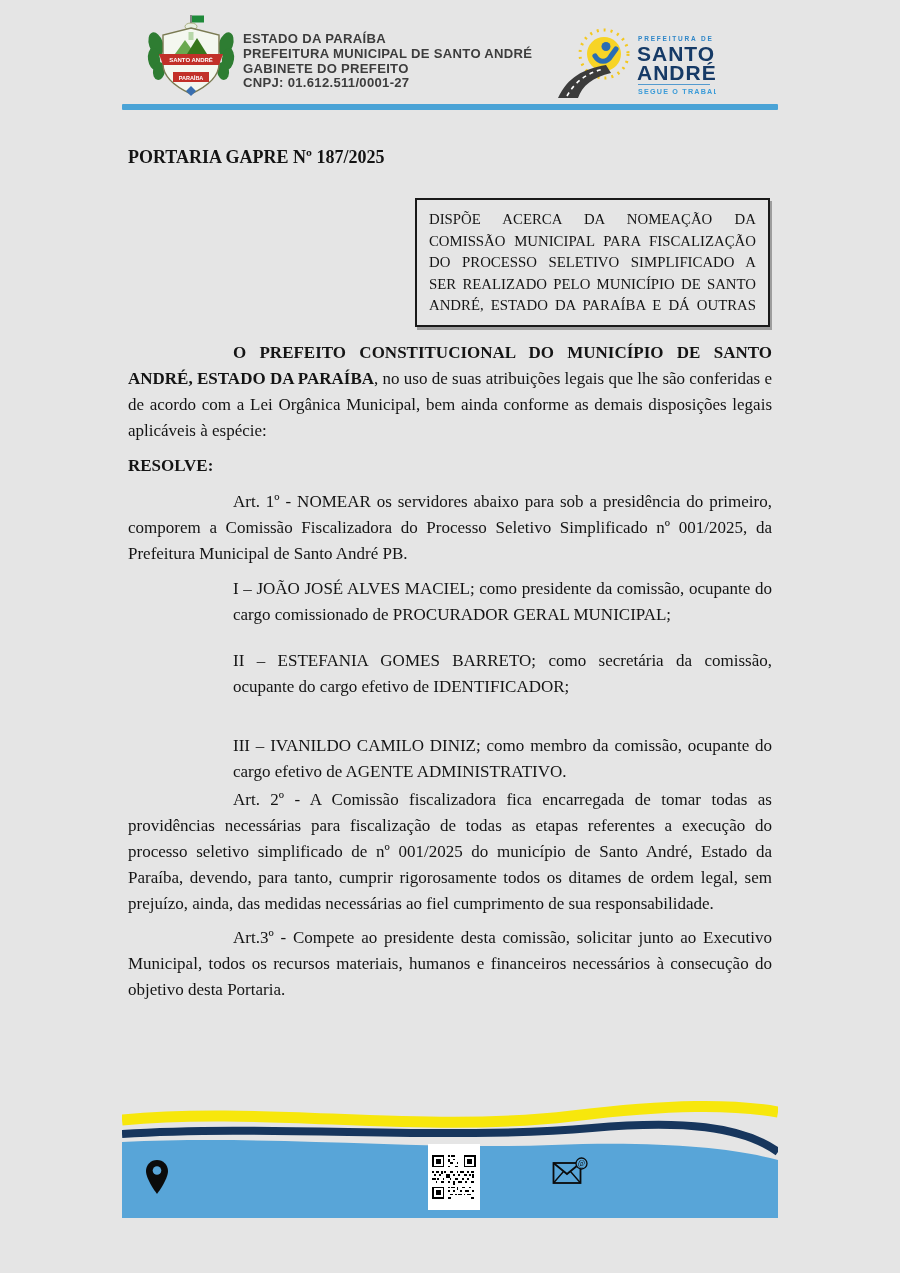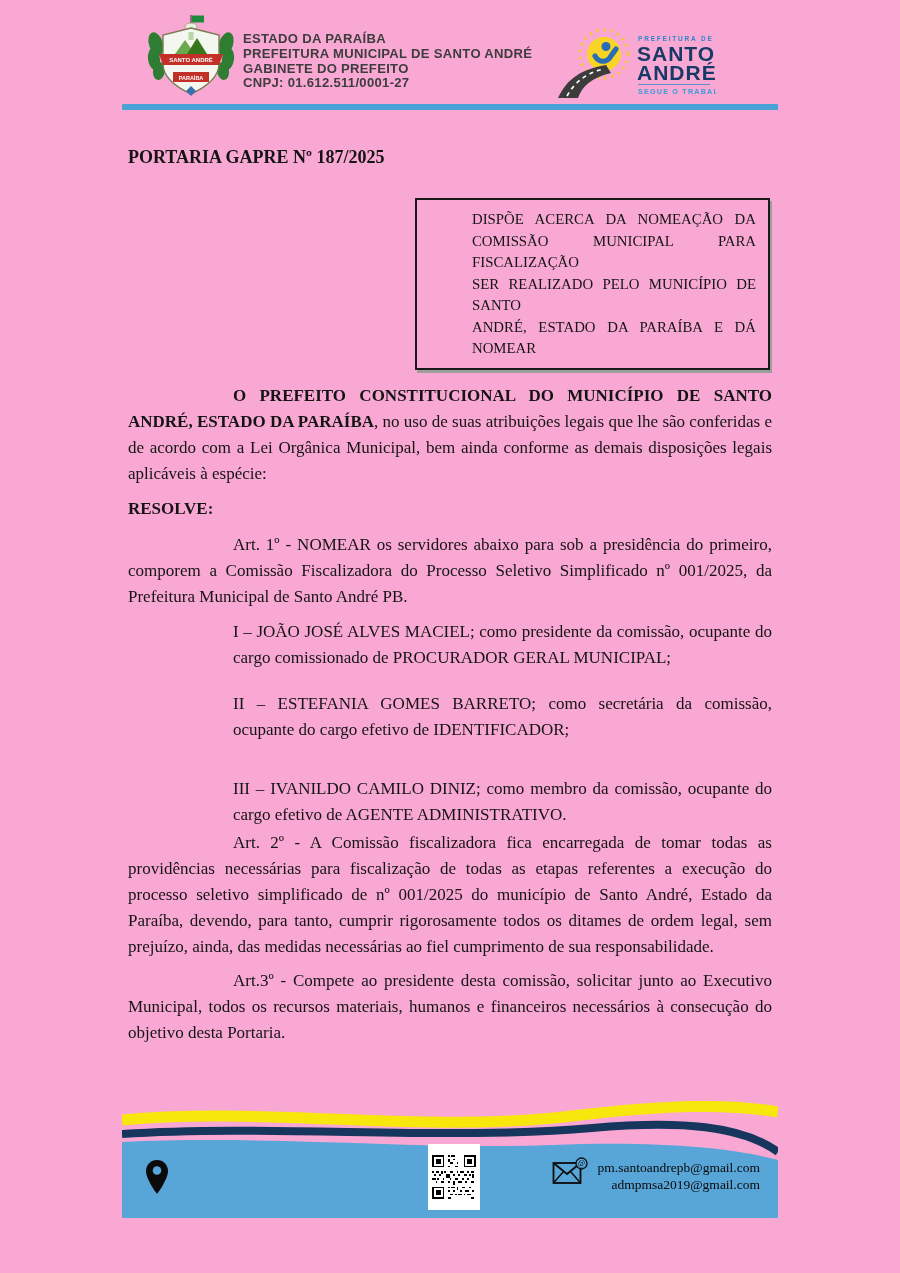--- a/index.html
+++ b/index.html
@@ -1,19 +1,19 @@
 <!DOCTYPE html>
 <html lang="pt"><head>
 <meta charset="utf-8">
 <style>
   html,body{margin:0;padding:0;background:#fff;}
   .page{
     position:relative;
     width:900px;height:1273px;
-    background:#f9a8d4;
+    background:#e5e5e5;
     font-family:"Liberation Serif", serif;
     color:#141414;
     overflow:hidden;
   }
   
   .header-row{
     position:absolute;top:14px;left:128px;right:128px;height:86px;
     display:flex;align-items:flex-start;
   }
   .crest{margin-left:17px;flex:0 0 auto;}
@@ -34,21 +34,21 @@
   .body-col{position:absolute;top:140px;left:128px;width:644px;}
   .doc-title{
     margin:6px 0 0 0;font-size:18px;font-weight:bold;line-height:22px;
   }
   .summary-box{
     margin:30px 0 0 287px;width:355px;box-sizing:border-box;
     border:2px solid #1a1a1a;box-shadow:2px 3px 0 0 #9d9d9d;
     padding:9px 12px 8px 12px;
     font-size:14.8px;line-height:21.5px;
   }
-  .jline{text-align:justify;text-align-last:justify;margin-left:43px;}
+  .jline{text-align:justify;text-align-last:justify;}
   .par{
     margin:26px 0 0 0;font-size:17px;line-height:26px;text-align:justify;
   }
   .indent{text-indent:105px;}
   .preamble{margin-top:13px;}
   .resolve{margin-top:9px;font-weight:bold;text-align:left;}
   .art1{margin-top:10px;}
   .item{margin-left:105px;width:539px;box-sizing:border-box;}
   .item-1{margin-top:9px;}
   .item-2{margin-top:20px;}
@@ -131,22 +131,23 @@
 
   <div class="rule"></div>
 
   <div class="body-col">
 
     <h1 class="doc-title">PORTARIA GAPRE Nº 187/2025</h1>
 
     <div class="summary-box">
         <div class="jline">DISPÕE ACERCA DA NOMEAÇÃO DA</div>
         <div class="jline">COMISSÃO MUNICIPAL PARA FISCALIZAÇÃO</div>
+        <div class="jline">DO PROCESSO SELETIVO SIMPLIFICADO A</div>
         <div class="jline">SER REALIZADO PELO MUNICÍPIO DE SANTO</div>
-        <div class="jline">ANDRÉ, ESTADO DA PARAÍBA E DÁ NOMEAR</div>
+        <div class="jline">ANDRÉ, ESTADO DA PARAÍBA E DÁ OUTRAS</div>
       </div>
 
     <p class="par indent preamble"><b>O PREFEITO CONSTITUCIONAL DO MUNICÍPIO DE SANTO ANDRÉ, ESTADO DA PARAÍBA</b><span>, no uso de suas atribuições legais que lhe são conferidas e de acordo com a Lei Orgânica Municipal, bem ainda conforme as demais disposições legais aplicáveis à espécie:</span></p>
 
     <p class="par resolve">RESOLVE:</p>
 
     <p class="par indent art1">Art. 1º - NOMEAR os servidores abaixo para sob a presidência do primeiro, comporem a Comissão Fiscalizadora do Processo Seletivo Simplificado nº 001/2025, da Prefeitura Municipal de Santo André PB.</p>
 
     <p class="par item item-1">I – JOÃO JOSÉ ALVES MACIEL; como presidente da comissão, ocupante do cargo comissionado de PROCURADOR GERAL MUNICIPAL;</p>
     <p class="par item item-2">II – ESTEFANIA GOMES BARRETO; como secretária da comissão, ocupante do cargo efetivo de IDENTIFICADOR;</p>
@@ -185,19 +186,15 @@
     </div>
 
     <svg class="envelope" width="36" height="30" viewBox="0 0 36 30">
       <rect x="1.5" y="6" width="27" height="20" fill="none" stroke="#0b0b0b" stroke-width="1.8"></rect>
       <path d="M1.5 6 L15 17 L28.5 6" fill="none" stroke="#0b0b0b" stroke-width="1.8"></path>
       <path d="M1.5 26 L11.5 14.5 M28.5 26 L18.5 14.5" fill="none" stroke="#0b0b0b" stroke-width="1.4"></path>
       <circle cx="29.5" cy="6.5" r="5.5" fill="#58a5d8" stroke="#0b0b0b" stroke-width="1.3"></circle>
       <text x="29.5" y="9" font-family="Liberation Serif, serif" font-size="7.5" text-anchor="middle" fill="#0b0b0b">@</text>
     </svg>
 
-    <div class="emails">
-      <div>pm.santoandrepb@gmail.com</div>
-      <div>admpmsa2019@gmail.com</div>
-    </div>
   </div>
 
 </div>
 
 </body></html>

